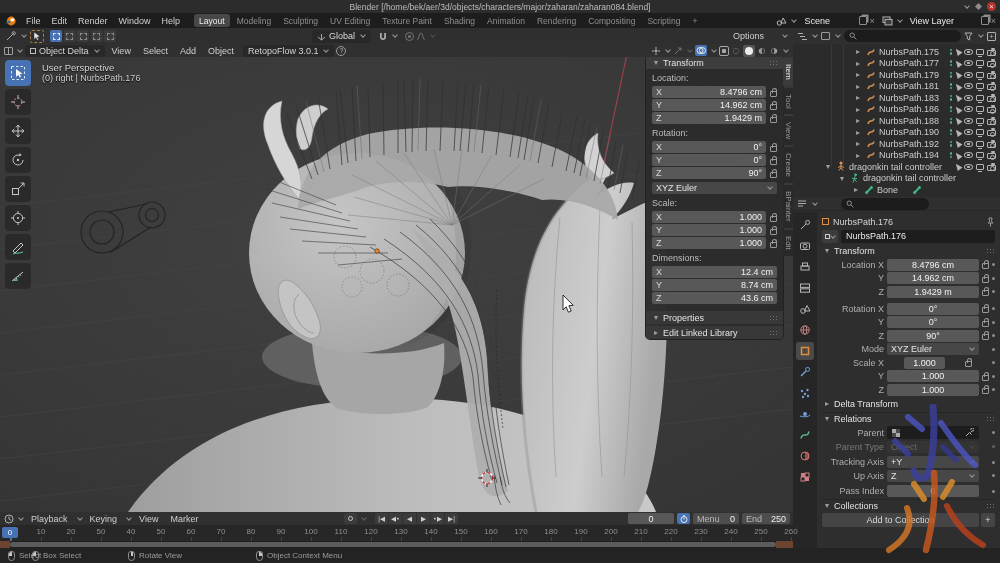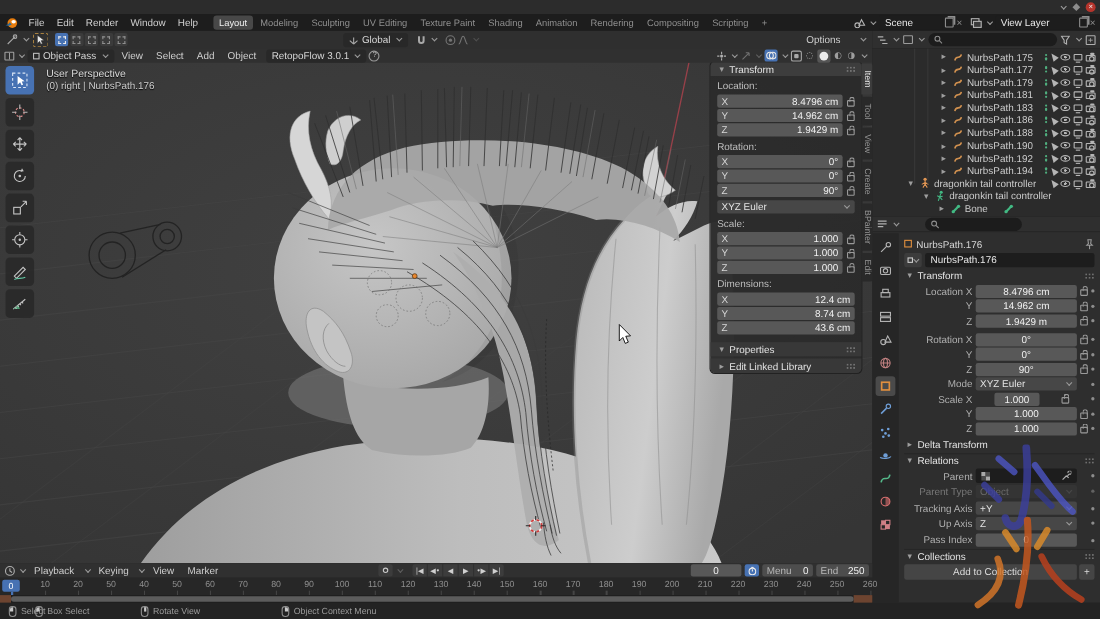--- a/index.html
+++ b/index.html
@@ -55,20 +55,21 @@
   .seltile.on::before{border-color:#eaeaea;}
   .menu-label{padding:0 5px;color:#cfcfcf;}
   .num{position:absolute;width:30px;text-align:center;font-size:8px;color:#8f8f8f;top:2px;}
 </style>
 </head>
 <body>
 
 <div id="stage">
 
   <div class="abs row" style="left:0;top:0;width:1000px;height:13px;background:#2c2c2c;justify-content:center;">
+    <span style="font-size:8.5px;color:#bdbdbd;">Blender [/home/bek/aer/3d/objects/characters/major/zaharan/zaharan084.blend]</span>
     <div class="abs row" style="right:4px;top:0;height:13px;gap:6px;">
       <span class="cv" style="margin-top:1px;"></span>
       <span style="width:5px;height:5px;background:#8c8c8c;transform:rotate(45deg);"></span>
       <span style="width:9px;height:9px;border-radius:50%;background:#b5342c;color:#eee;font-size:7px;display:flex;align-items:center;justify-content:center;line-height:1;">×</span>
     </div>
   </div>
 
   <div class="abs row" style="left:0;top:13px;width:1000px;height:15px;background:#1d1d1d;padding:0 4px;gap:1px;">
     <span style="margin-right:3px;display:flex;">
       <svg width="13" height="12" viewBox="0 0 13 12">
@@ -196,21 +197,21 @@
     <span style="width:9px;height:9px;border:1px solid #b0b0b0;border-radius:1px;color:#b0b0b0;font-size:8px;line-height:7px;text-align:center;">+</span>
   </div>
 
   <div class="abs" style="left:0;top:44px;width:793px;height:468px;background:#3a3a3a;overflow:hidden;">
 
     <div class="row" style="height:13px;background:#303030;padding:0 4px;gap:2px;position:relative;z-index:5;">
       <span style="width:9px;height:8px;border:1px solid #9f9f9f;border-radius:1px;background:linear-gradient(90deg,transparent 45%,#9f9f9f 45% 55%,transparent 55%);"></span>
       <i class="cv"></i>
       <div class="pill" style="gap:3px;">
         <span style="width:6px;height:6px;border:1px solid #bbb;"></span>
-        <span>Object Pass</span>
+        <span>Object Delta</span>
         <i class="cv"></i>
       </div>
       <span class="menu-label">View</span>
       <span class="menu-label">Select</span>
       <span class="menu-label">Add</span>
       <span class="menu-label">Object</span>
       <div class="pill" style="gap:3px;margin-left:2px;">
         <span>RetopoFlow 3.0.1</span>
         <i class="cv"></i>
       </div>

